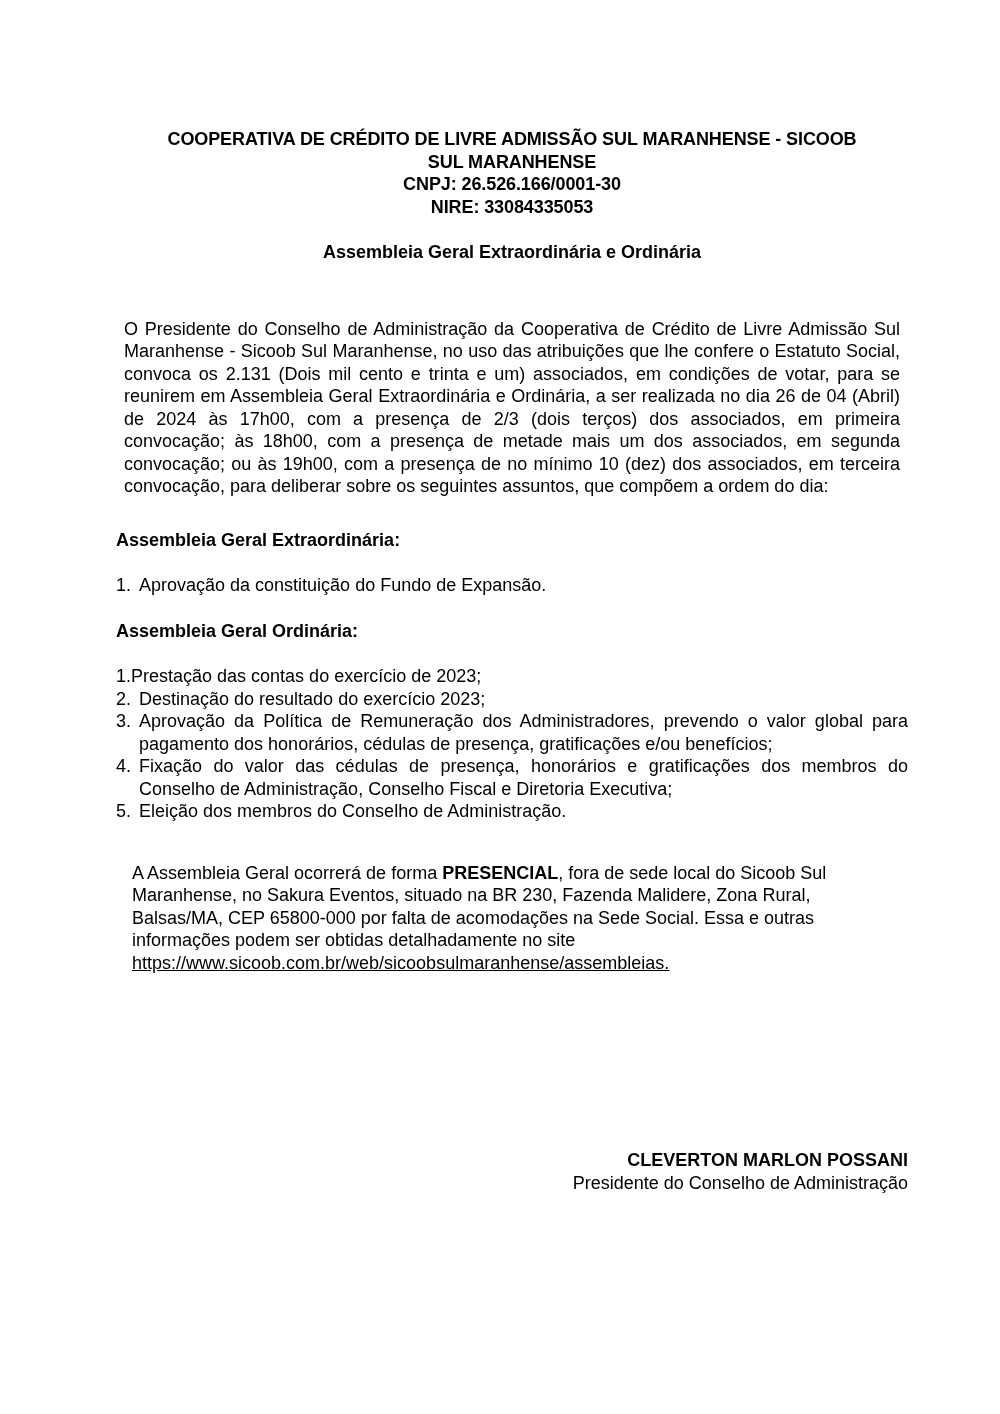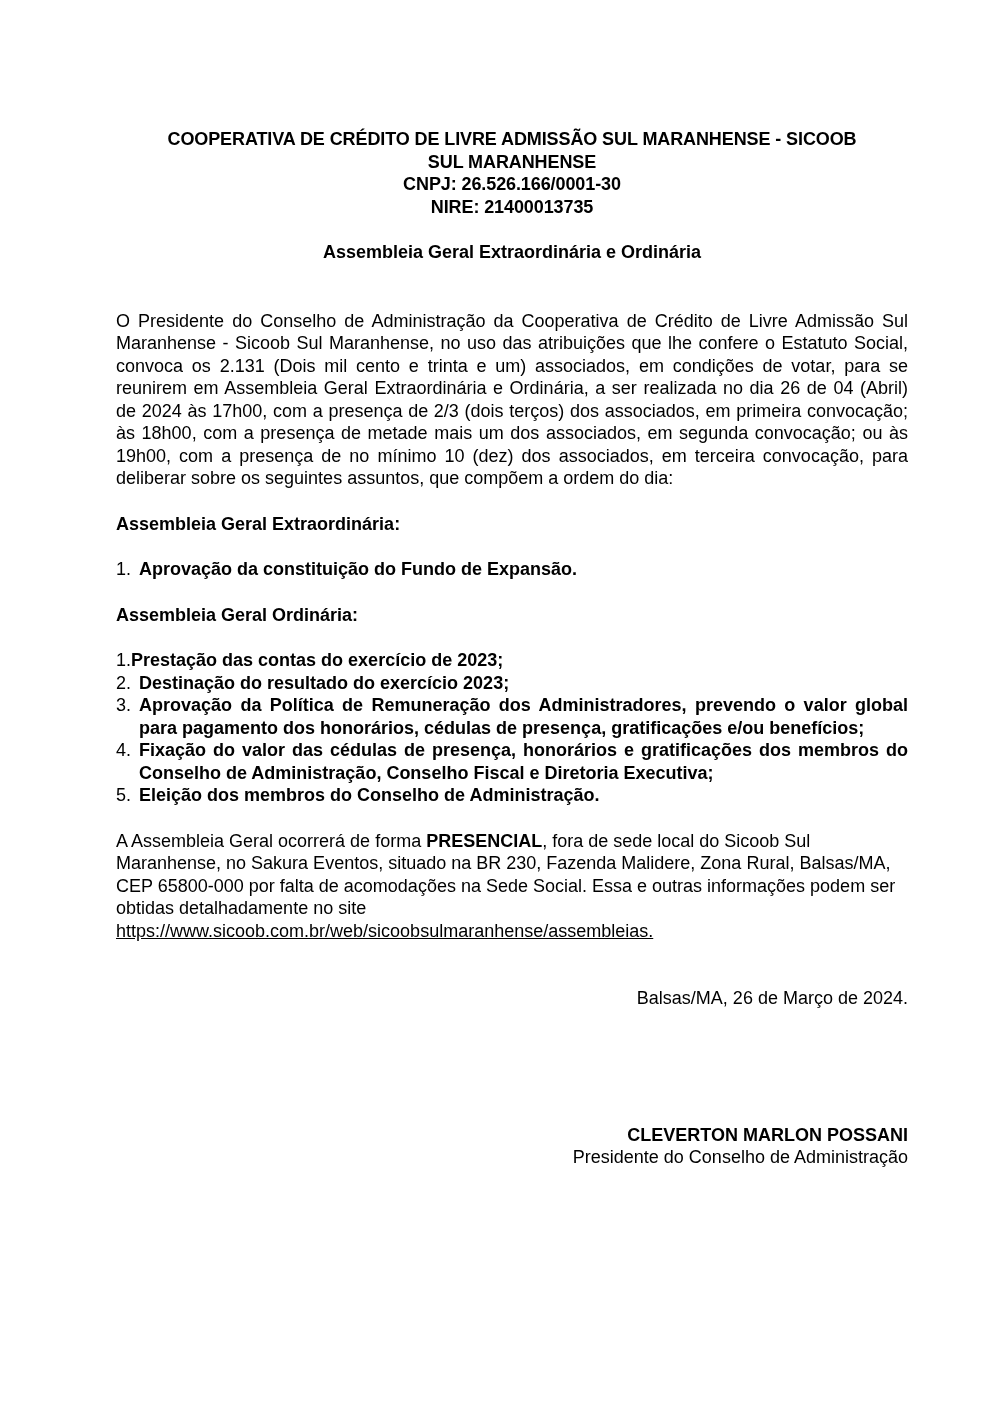--- a/index.html
+++ b/index.html
@@ -30,21 +30,21 @@
       letter-spacing: -0.1px;
     }
     .header-line { display: block; }
     .spacer-sm { height: 23px; }
     .title {
       text-align: center;
       font-weight: bold;
     }
     .para {
       text-align: justify;
-      margin: 0;
+      margin: 8px;
     }
     .section-heading {
       font-weight: bold;
       margin: 0;
     }
     .list {
       margin: 0;
       padding: 0;
       list-style: none;
     }
@@ -53,25 +53,24 @@
       margin: 0;
     }
     .list-item .num {
       flex: 0 0 auto;
       width: 23px;
     }
     .list-item .num.tight { width: auto; }
     .list-item .txt {
       flex: 1 1 auto;
       text-align: justify;
-      font-weight: bold;
     }
     .venue {
       text-align: left;
-      margin: 0;
+      margin: 16px;
     }
     .link {
       text-decoration: underline;
       color: #000000;
     }
     .date-line {
       text-align: right;
     }
     .signature {
       text-align: right;
@@ -79,21 +78,21 @@
   </style>
 </head>
 <body>
 
 <div class="page">
 
   <div class="header-block">
     <span class="header-line">COOPERATIVA DE CRÉDITO DE LIVRE ADMISSÃO SUL MARANHENSE - SICOOB</span>
     <span class="header-line">SUL MARANHENSE</span>
     <span class="header-line">CNPJ: 26.526.166/0001-30</span>
-    <span class="header-line">NIRE: 21400013735</span>
+    <span class="header-line">NIRE: 33084335053</span>
   </div>
 
   <div class="spacer-sm"></div>
 
   <div class="title">Assembleia Geral Extraordinária e Ordinária</div>
 
   <div class="spacer-sm"></div>
 
 
   <div class="spacer-sm"></div>
@@ -141,21 +140,20 @@
       <span class="txt">Eleição dos membros do Conselho de Administração.</span>
     </li>
   </ul>
 
   <div class="spacer-sm"></div>
 
   <p class="venue"><span>A Assembleia Geral ocorrerá de forma </span><span class="bold">PRESENCIAL</span><span>, fora de sede local do Sicoob Sul Maranhense, no Sakura Eventos, situado na BR 230, Fazenda Malidere, Zona Rural, Balsas/MA, CEP 65800-000 por falta de acomodações na Sede Social. Essa e outras informações podem ser obtidas detalhadamente no site</span><br><a class="link">https://www.sicoob.com.br/web/sicoobsulmaranhense/assembleias.</a></p>
 
   <div style="height:45px"></div>
 
-  <div class="date-line">Balsas/MA, 26 de Março de 2024.</div>
 
   <div style="height:114px"></div>
 
   <div class="signature">
     <div class="bold">CLEVERTON MARLON POSSANI</div>
     <div>Presidente do Conselho de Administração</div>
   </div>
 
 </div>
 

